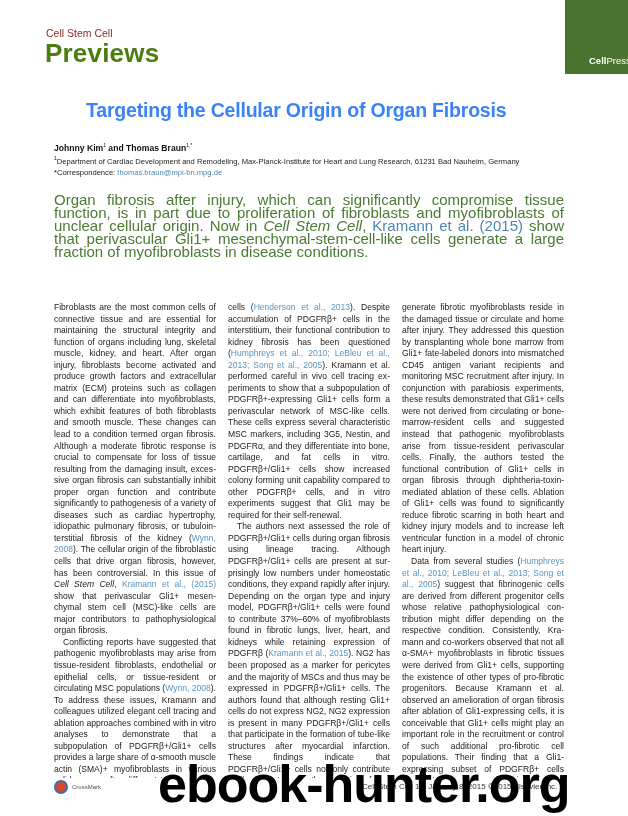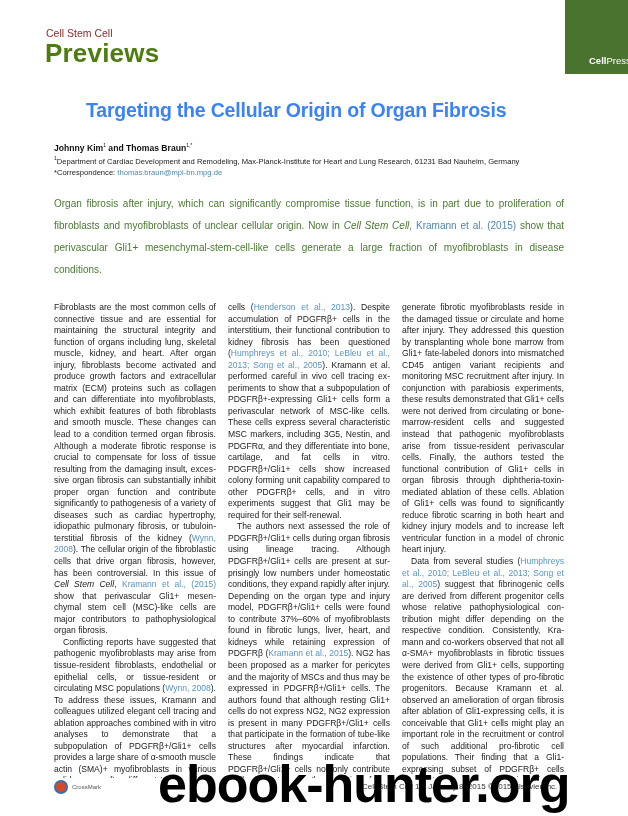--- a/index.html
+++ b/index.html
@@ -9,21 +9,21 @@
   .section { position: absolute; left: 45px; top: 38px; font-size: 26px; font-weight: bold; color: #4d7c0f; letter-spacing: 0.2px; }
   .cellpress { position: absolute; left: 565px; top: 0; width: 63px; height: 74px; background: #4b7330; }
   .cellpress span { position: absolute; left: 24px; bottom: 8px; font-size: 9.5px; color: #ffffff; }
   .cellpress b { font-weight: bold; }
   .title { position: absolute; left: 46px; top: 99px; font-size: 19.5px; font-weight: bold; color: #3b82f6; letter-spacing: -0.2px; margin-left: 40px; }
   .authors { position: absolute; left: 54px; top: 142px; font-size: 8.6px; font-weight: bold; color: #111; }
   .authors sup { font-size: 5px; font-weight: normal; }
   .affil { position: absolute; left: 54px; top: 153px; font-size: 7.6px; color: #222; line-height: 11px; width: 540px; }
   .affil sup { font-size: 5px; }
   .link { color: #4d87b0; }
-  .abstract { position: absolute; left: 54px; top: 193px; width: 510px; font-size: 10px; line-height: 22px;
+  .abstract { position: absolute; left: 54px; top: 193px; width: 510px; font-size: 15px; line-height: 13px;
               color: #4b7a32; text-align: justify; }
   .abstract i { font-style: italic; }
   .cols { position: absolute; left: 54px; top: 262px; width: 510px; height: 516px; display: flex; justify-content: space-between; }
   .col { width: 162px; font-size: 8.55px; line-height: 11.55px; text-align: justify; hyphens: manual; color: #222; overflow: hidden; margin-top: 40px; }
   .col p { margin: 0; }
   .col p.indent { text-indent: 9px; }
   .cite { color: #5a93c0; }
   .crossmark { position: absolute; left: 54px; top: 780px; display: flex; align-items: center; gap: 4px; }
   .cm-circle { width: 14px; height: 14px; border-radius: 50%; background: #d64a2a; border: 2px solid #3b6ea8; box-sizing: border-box; }
   .cm-label { font-size: 6px; color: #555; }

